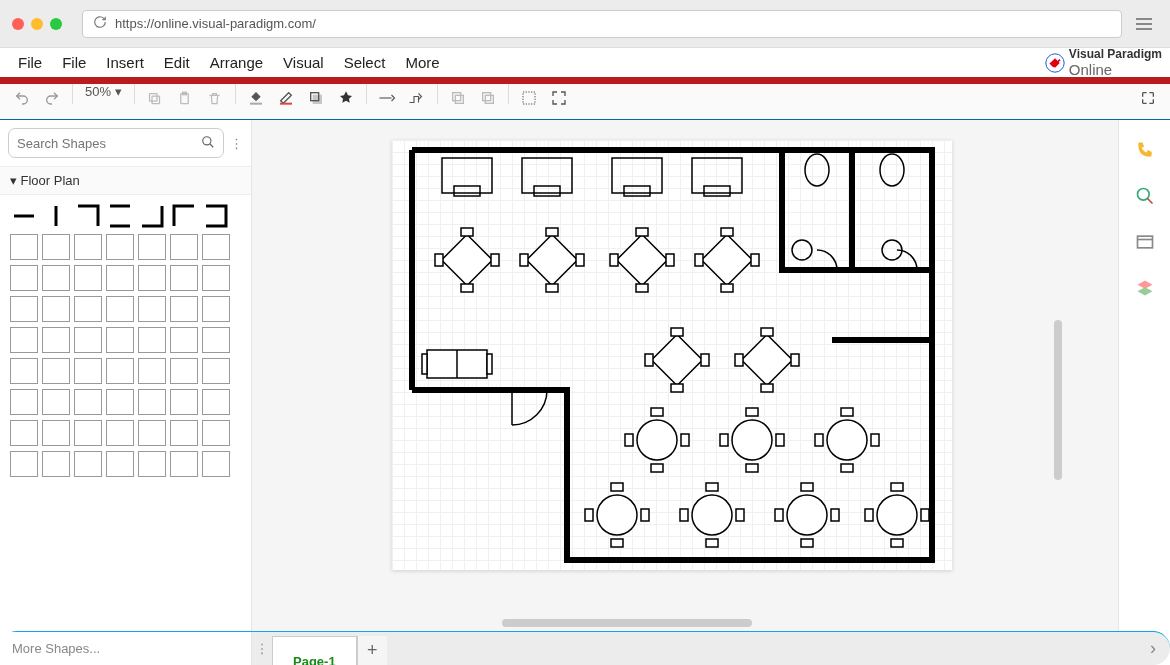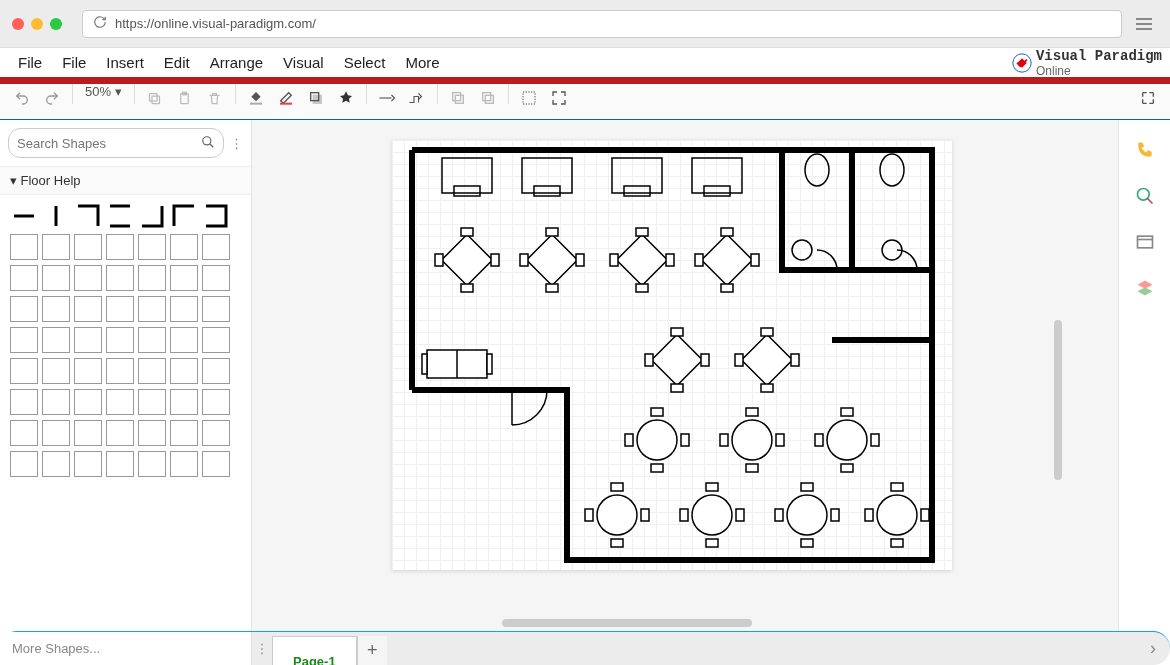--- a/index.html
+++ b/index.html
@@ -99,21 +99,21 @@
 .search-row {
   padding:8px;
   display:flex;
   align-items:center;
   gap:6px;
 }
 .search-box {
   flex:1;
   height:30px;
   border:1px solid #ccc;
-  border-radius:12px;
+  border-radius:7px;
   display:flex;
   align-items:center;
   padding:0 8px;
 }
 .search-box input {
   border:none; outline:none; flex:1; font-size:13px;
 }
 .palette-header {
   padding:6px 10px;
   border-top:1px solid #eee;
@@ -251,22 +251,22 @@
   <div class="menu-item">Visual</div>
   <div class="menu-item">Select</div>
   <div class="menu-item">More</div>
   <div class="brand">
     <svg class="brand-icon" viewBox="0 0 24 24">
       <circle cx="12" cy="12" r="11" fill="none" stroke="#1e5bd6" stroke-width="1.2"></circle>
       <path d="M6 12l4 4 8-8" stroke="#d01" stroke-width="2" fill="none"></path>
       <rect x="8" y="8" width="8" height="8" fill="#d01" transform="rotate(45 12 12)"></rect>
     </svg>
     <div>
-      <div style="font-weight:bold; font-size:14px;font-family:Liberation Mono, monospace;">Visual Paradigm</div>
-      <div style="font-size:12px; color:#666;">Online</div>
+      <div style="font-weight:bold; font-size:12px;">Visual Paradigm</div>
+      <div style="font-size:15px; color:#666;">Online</div>
     </div>
   </div>
 </div>
 
 <div class="toolbar">
   <div class="tb-btn">
       <svg width="16" height="16" viewBox="0 0 24 24" fill="none" stroke="#999" stroke-width="2">
         <path d="M9 14L4 9l5-5"></path>
         <path d="M4 9h10a6 6 0 0 1 0 12h-2"></path>
       </svg>
@@ -378,21 +378,21 @@
           <svg width="14" height="14" viewBox="0 0 24 24" fill="none" stroke="#666" stroke-width="2">
               <circle cx="10" cy="10" r="7"></circle>
               <line x1="15" y1="15" x2="21" y2="21"></line>
             </svg>
         </span>
       </div>
       <span style="color:#888;cursor:pointer;">⋮</span>
     </div>
     <div class="palette-header">
       <span>▾</span>
-      <span>Floor Help</span>
+      <span>Floor Plan</span>
     </div>
     <div class="palette-grid">
 
       <div class="shape-cell noborder">
           <svg width="20" height="4">
             <line x1="0" y1="2" x2="20" y2="2" stroke="#000" stroke-width="3"></line>
           </svg>
         </div>
       <div class="shape-cell noborder">
           <svg width="20" height="20">

